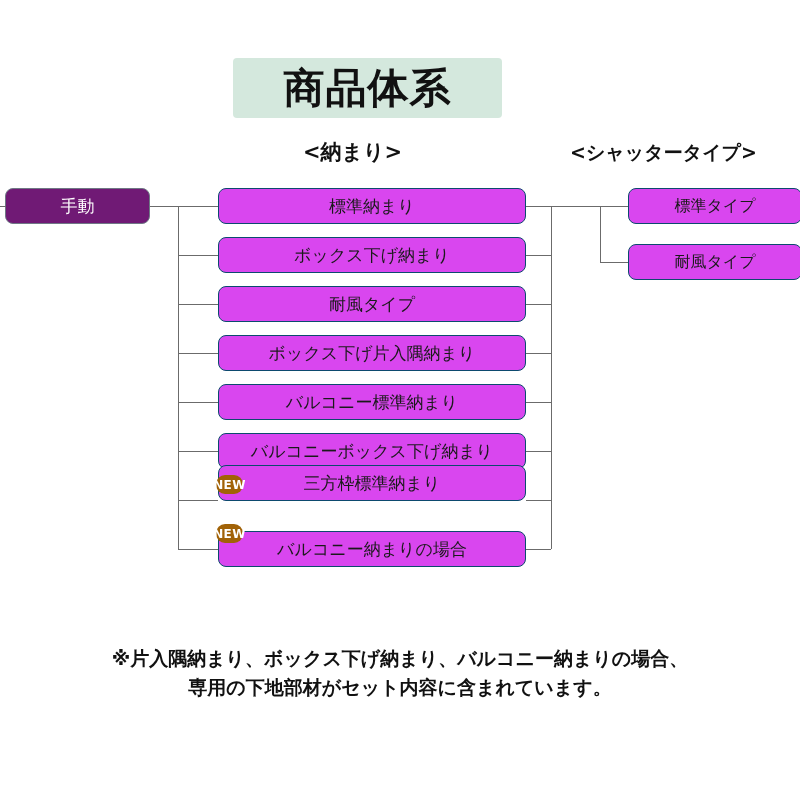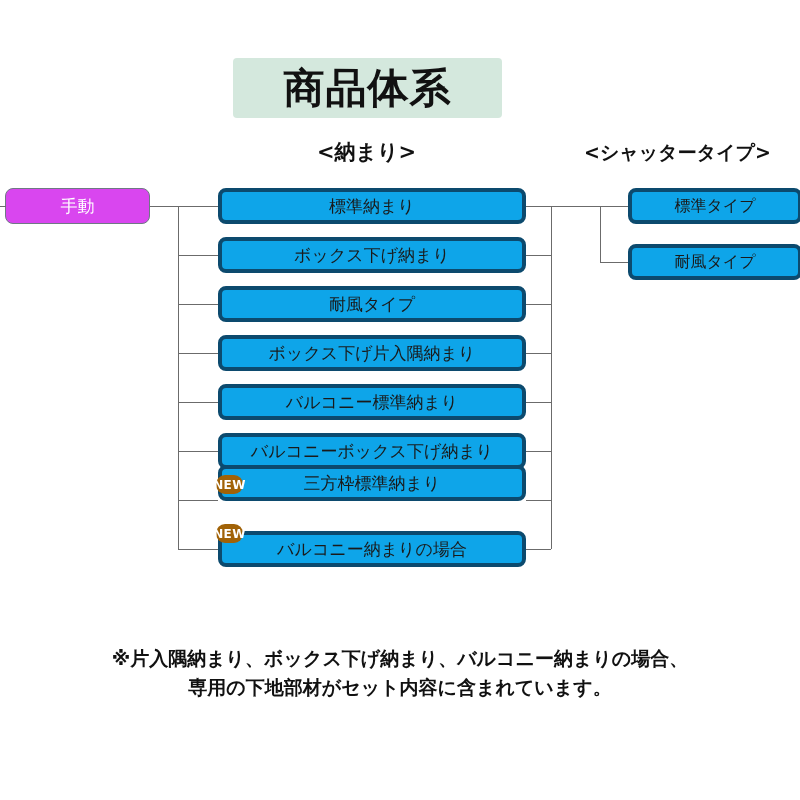--- a/index.html
+++ b/index.html
@@ -37,41 +37,40 @@
     line-height: 1;
   }
 
   
   .col-head {
     position: absolute;
     font-size: 21px;
     font-weight: bold;
     color: #111111;
     white-space: nowrap;
-    margin-left: 14px;
   }
   #head-osamari { left: 303px; top: 138px; }
   #head-shutter { left: 570px; top: 140px; font-size: 19px; }
 
   
   .node {
     position: absolute;
     box-sizing: border-box;
-    border: 4px solid #0c4a6e;
+    border: 1px solid #0c4a6e;
     border-radius: 8px;
-    background: #0ea5e9;
+    background: #d946ef;
     display: flex;
     align-items: center;
     justify-content: center;
     font-size: 17px;
     color: #1a1a1a;
     white-space: nowrap;
   }
   .node.manual {
-    background: #d946ef;
+    background: #701a75;
     border: 1px solid #6f7885;
     color: #ffffff;
     font-size: 17px;
   }
   .node.osamari {
     left: 218px;
     width: 308px;
     height: 36px;
   }
   .node.shutter {

